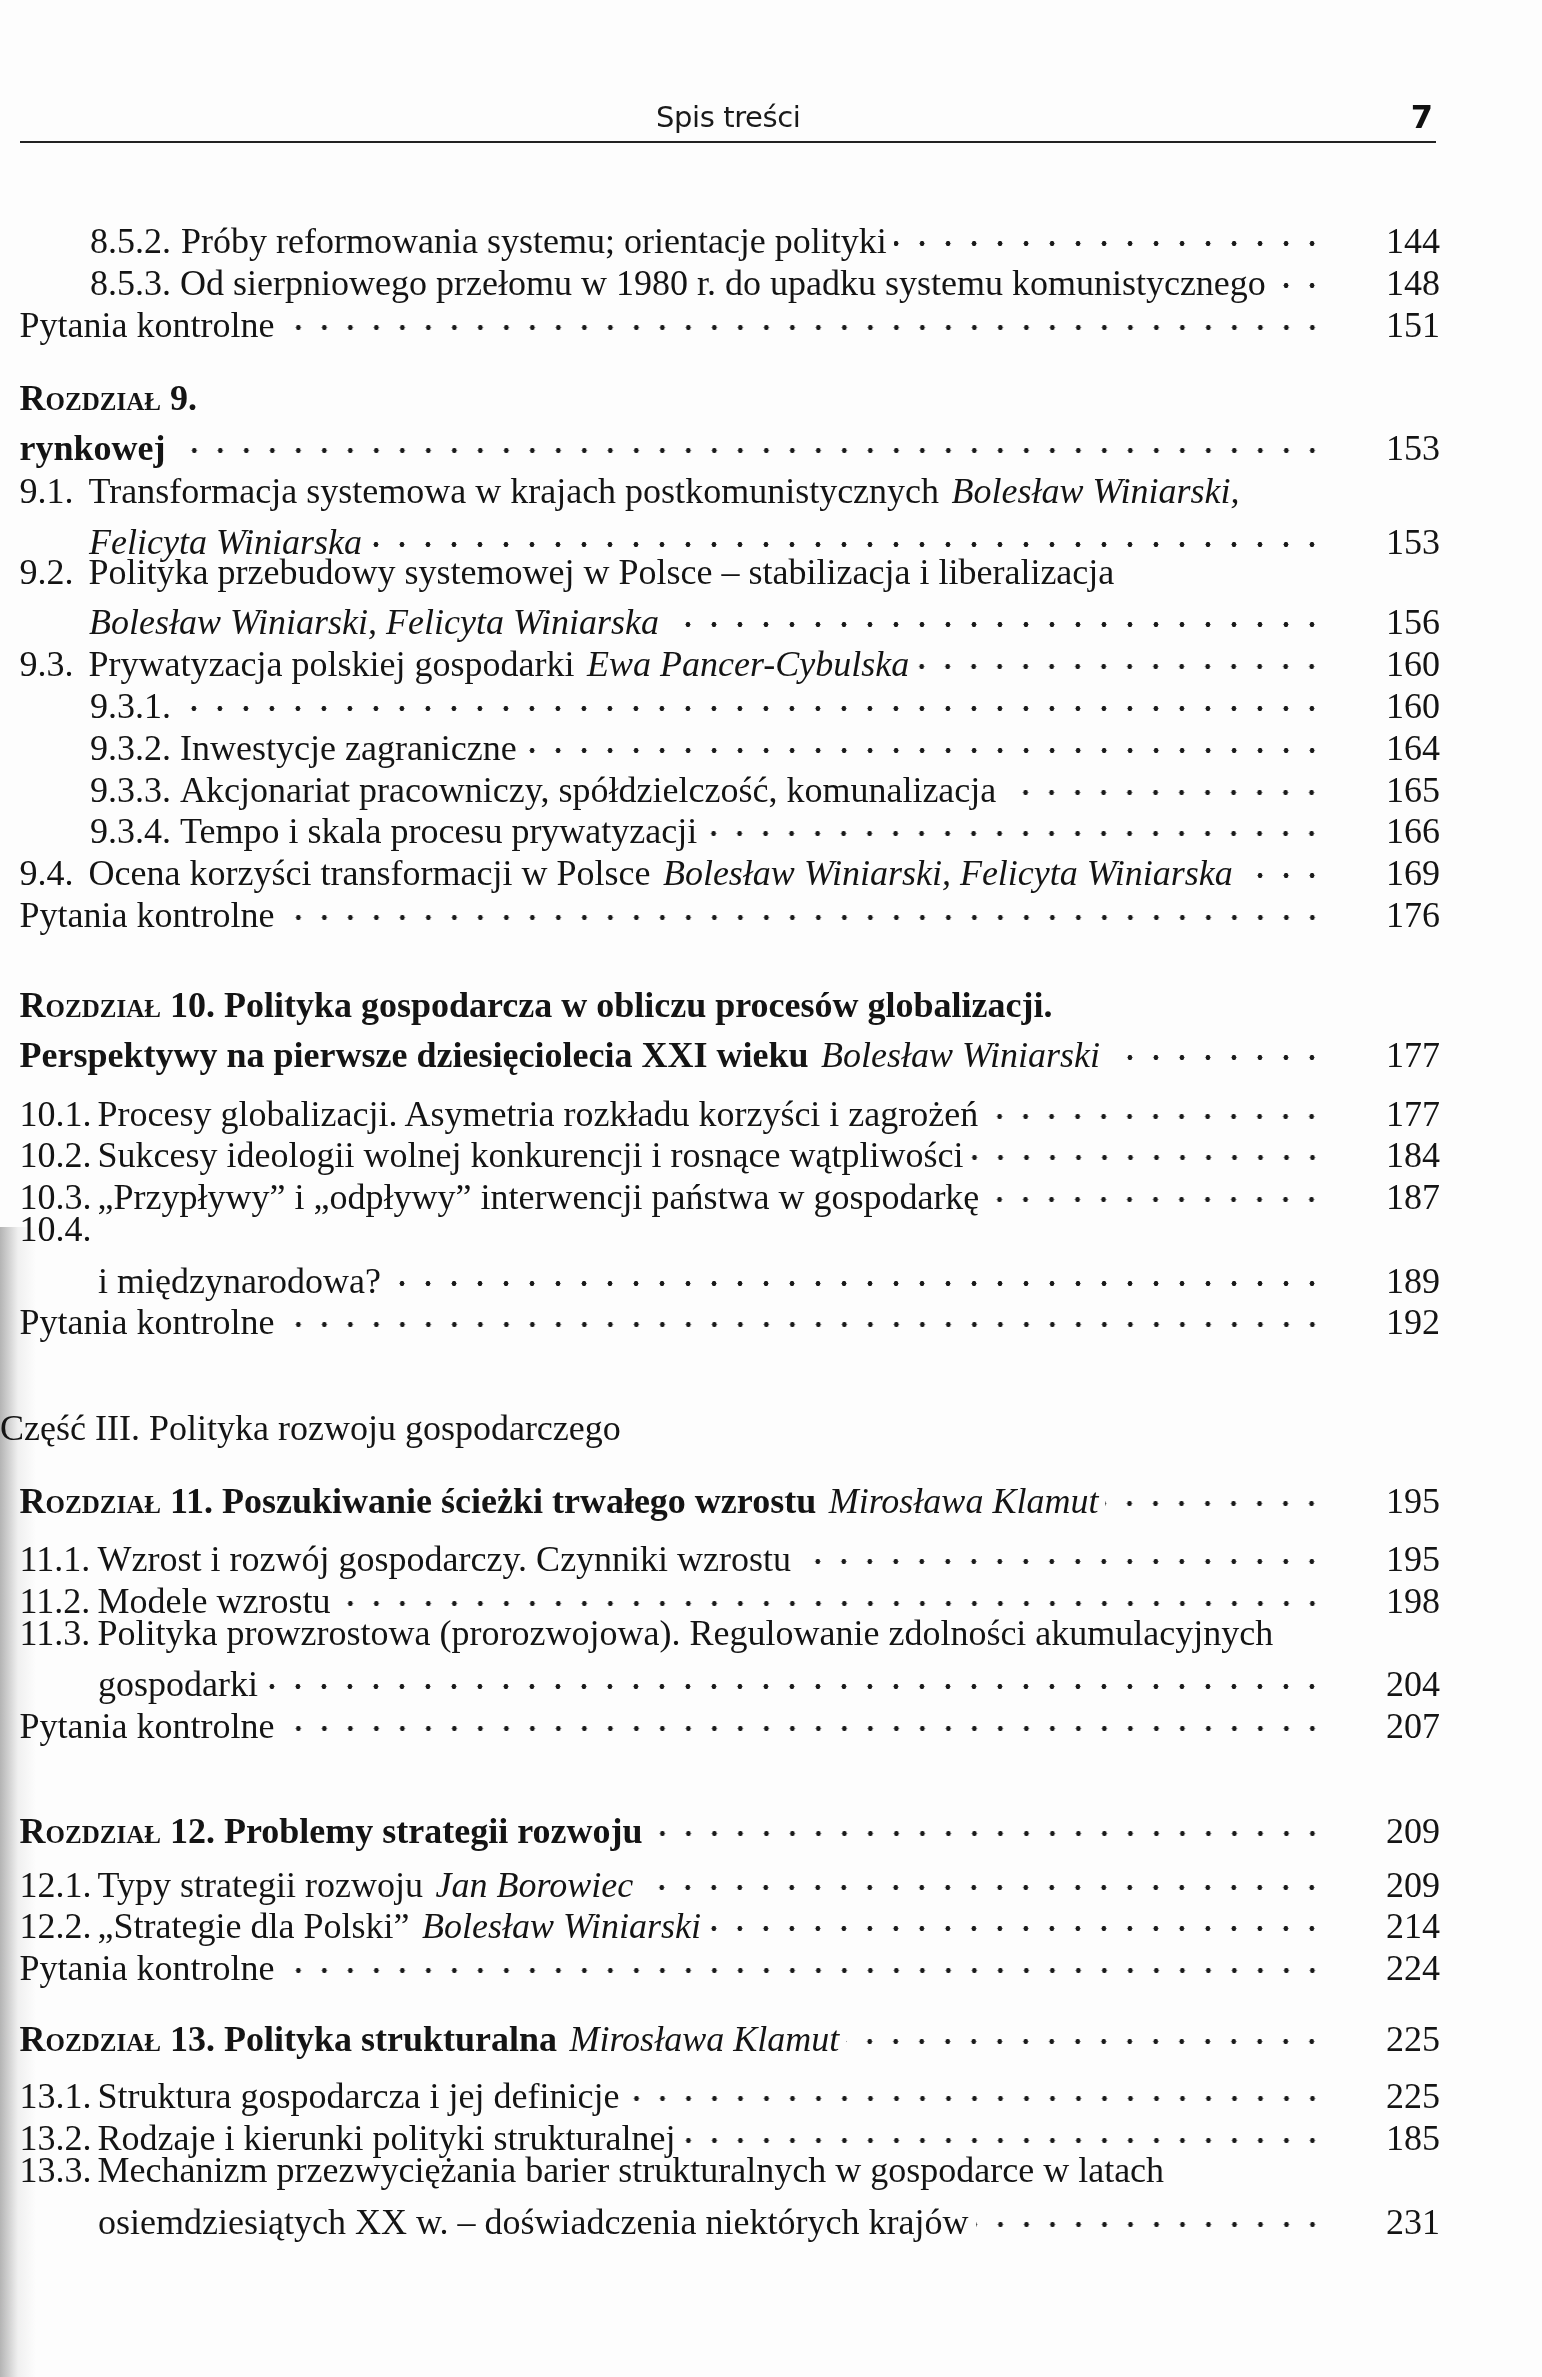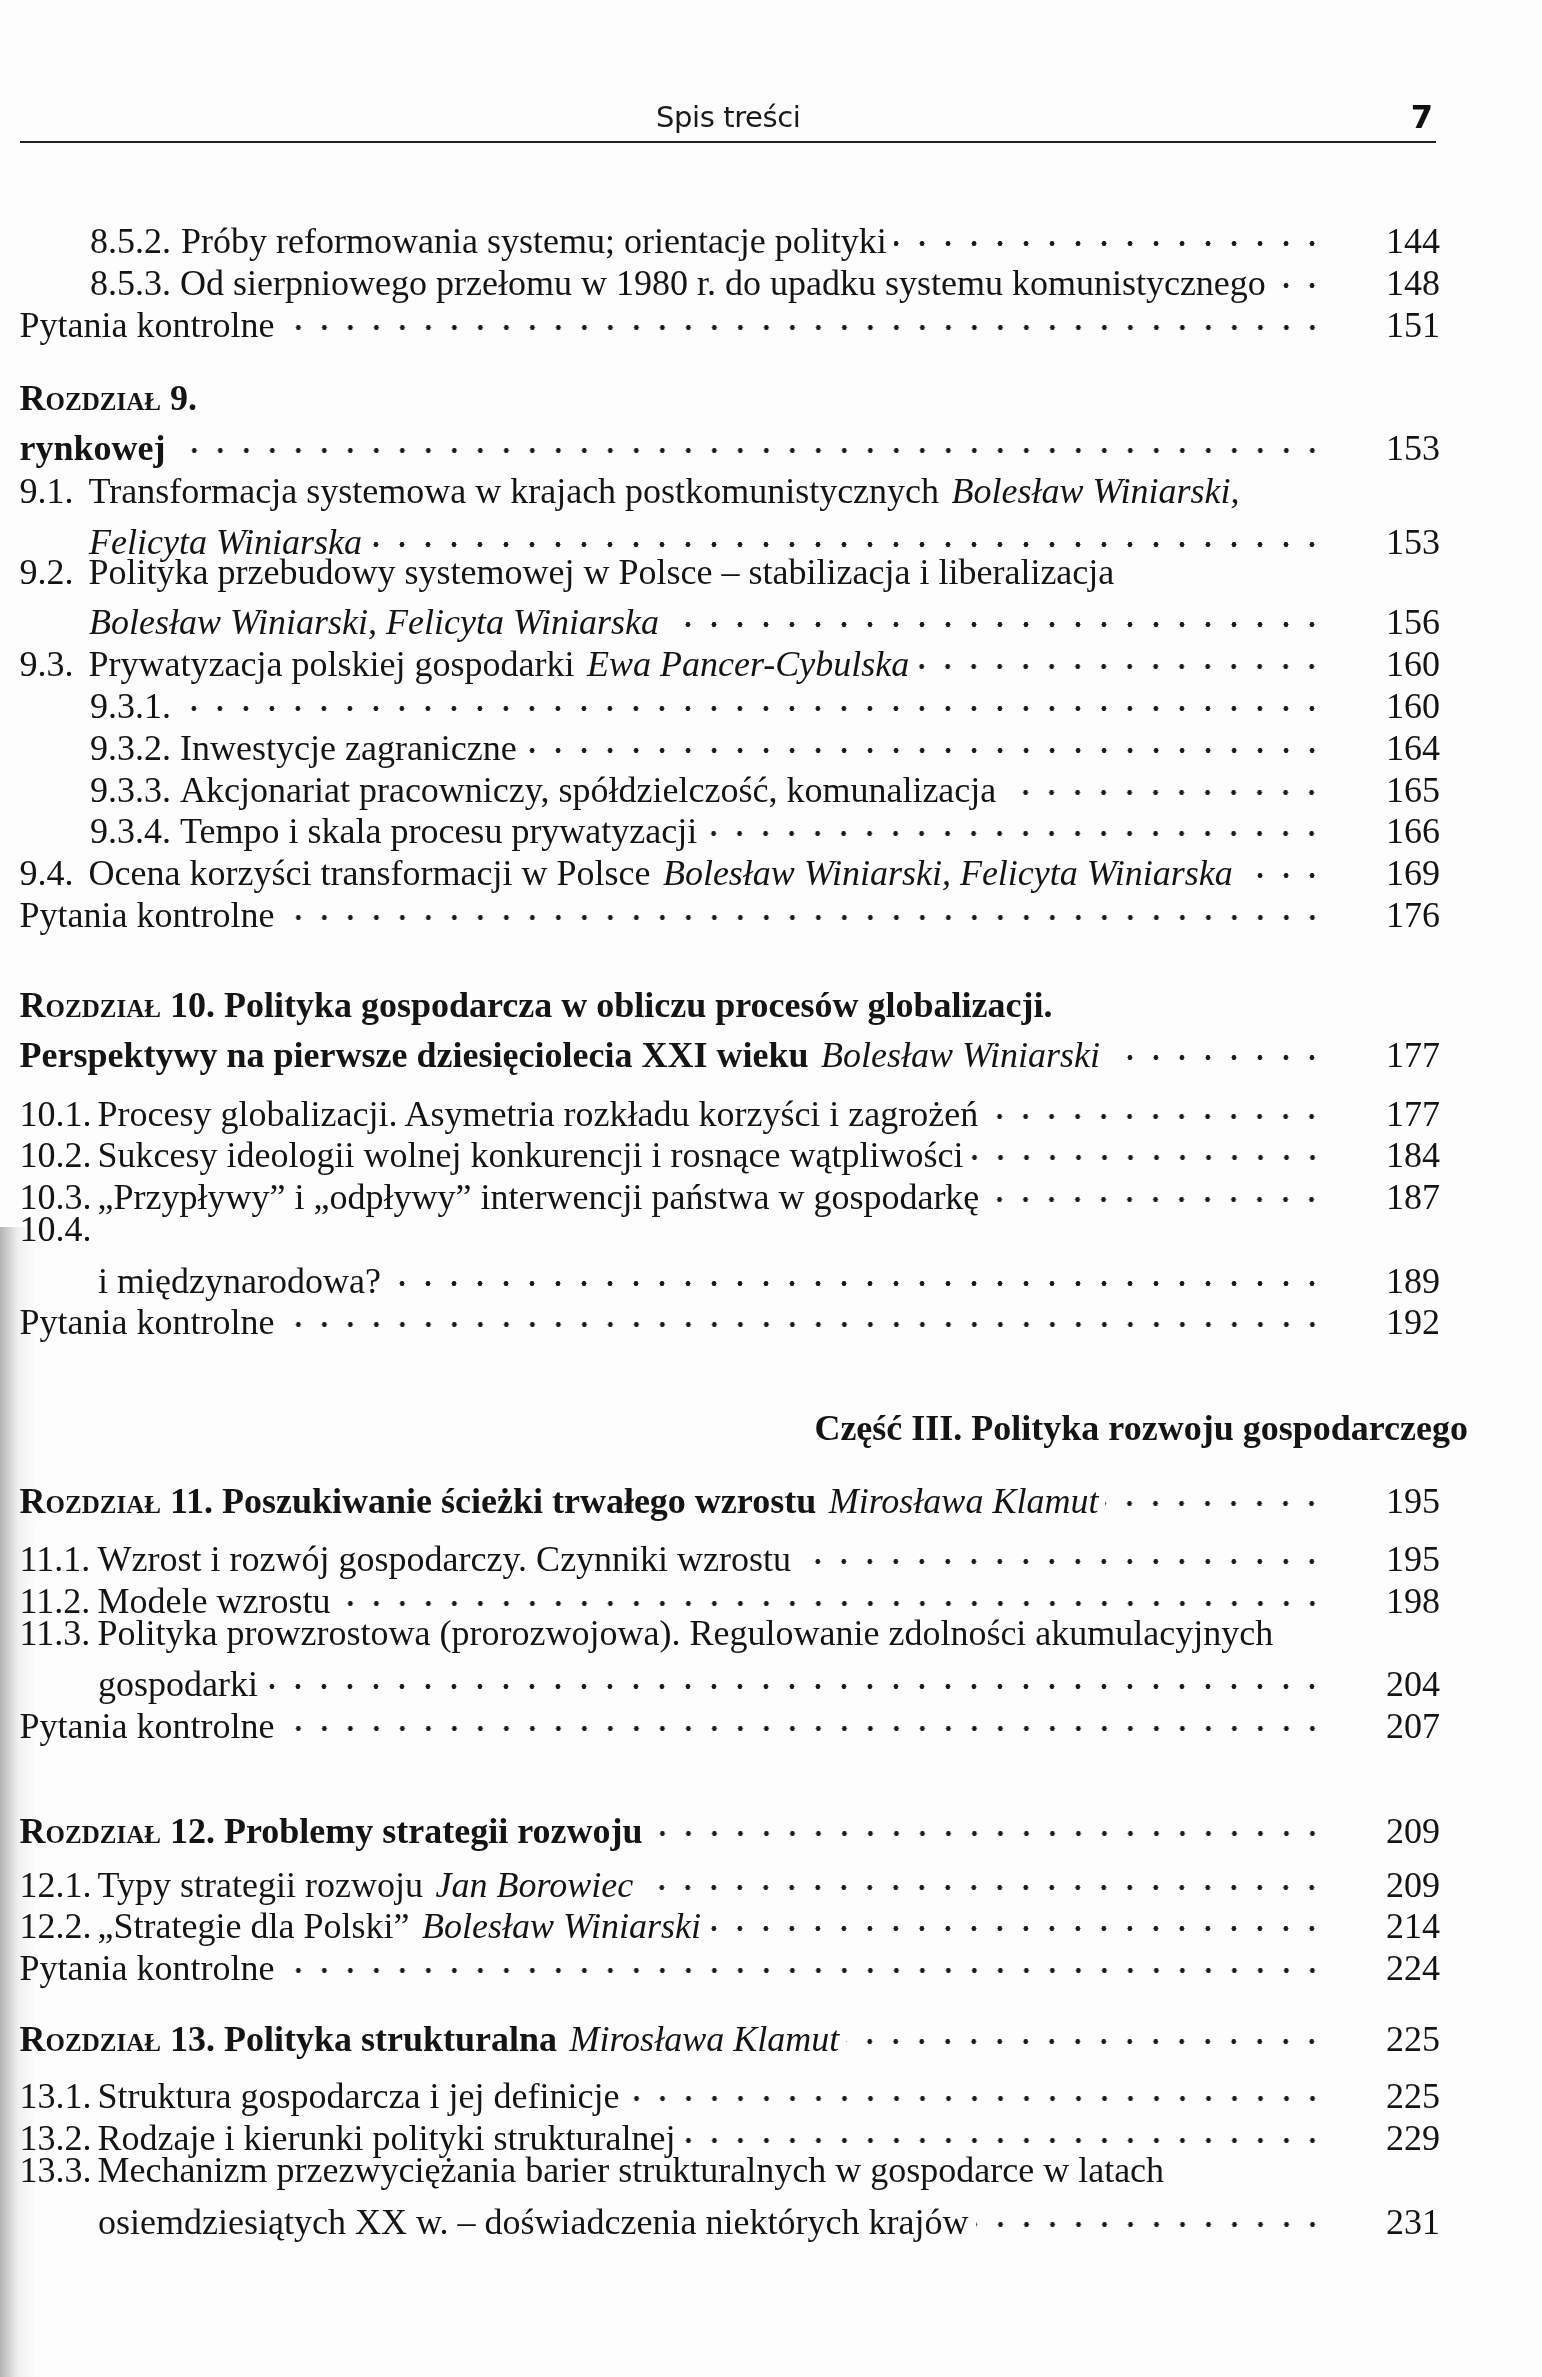--- a/index.html
+++ b/index.html
@@ -41,22 +41,22 @@
   .leader {
     flex: 1 1 auto; overflow: hidden; margin: 0 9px 0 7.1px; height: 43px;
     background-image: radial-gradient(circle, #1a1a1a 2.3px, transparent 2.7px);
     background-size: 26px 9px; background-repeat: repeat-x;
     background-position: right 29px;
   }
   .pg { flex: none; width: 55px; margin-left: 52px; }
   .bold { font-weight: bold; }
   .sc { font-variant: small-caps; }
   .part-title {
-    position: absolute; left: 0; width: 1468px; top: 1407px; text-align: right;
-    font-weight: bold; font-size: 36px; line-height: 43px;
+    position: absolute; left: 0; width: 1468px; top: 1407px; text-align: left;
+    font-weight: normal; font-size: 36px; line-height: 43px;
   }
 </style>
 </head>
 <body>
 
 <div class="spine-shadow"></div>
 
 <div class="running-head">
   <span class="running-title">Spis treści</span>
   <span class="page-number">7</span>
@@ -314,21 +314,21 @@
   <span class="num" style="width:78px">13.1.</span>
   <span class="lbl">Struktura gospodarcza i jej definicje</span>
   <span class="leader"></span>
   <span class="pg">225</span>
 </div>
 <div class="line" style="top:2107px">
   <span style="width:19.6px;flex:none"></span>
   <span class="num" style="width:78px">13.2.</span>
   <span class="lbl">Rodzaje i kierunki polityki strukturalnej</span>
   <span class="leader"></span>
-  <span class="pg">229</span>
+  <span class="pg">185</span>
 </div>
 <div class="line" style="top:2149px">
   <span style="width:19.6px;flex:none"></span>
   <span class="num" style="width:78px">13.3.</span>
   <span class="lbl">Mechanizm przezwyciężania barier strukturalnych w gospodarce w latach</span>
 </div>
 <div class="line" style="top:2191px">
   <span style="width:98px;flex:none"></span>
   <span class="lbl">osiemdziesiątych XX w. – doświadczenia niektórych krajów</span>
   <span class="leader"></span>

